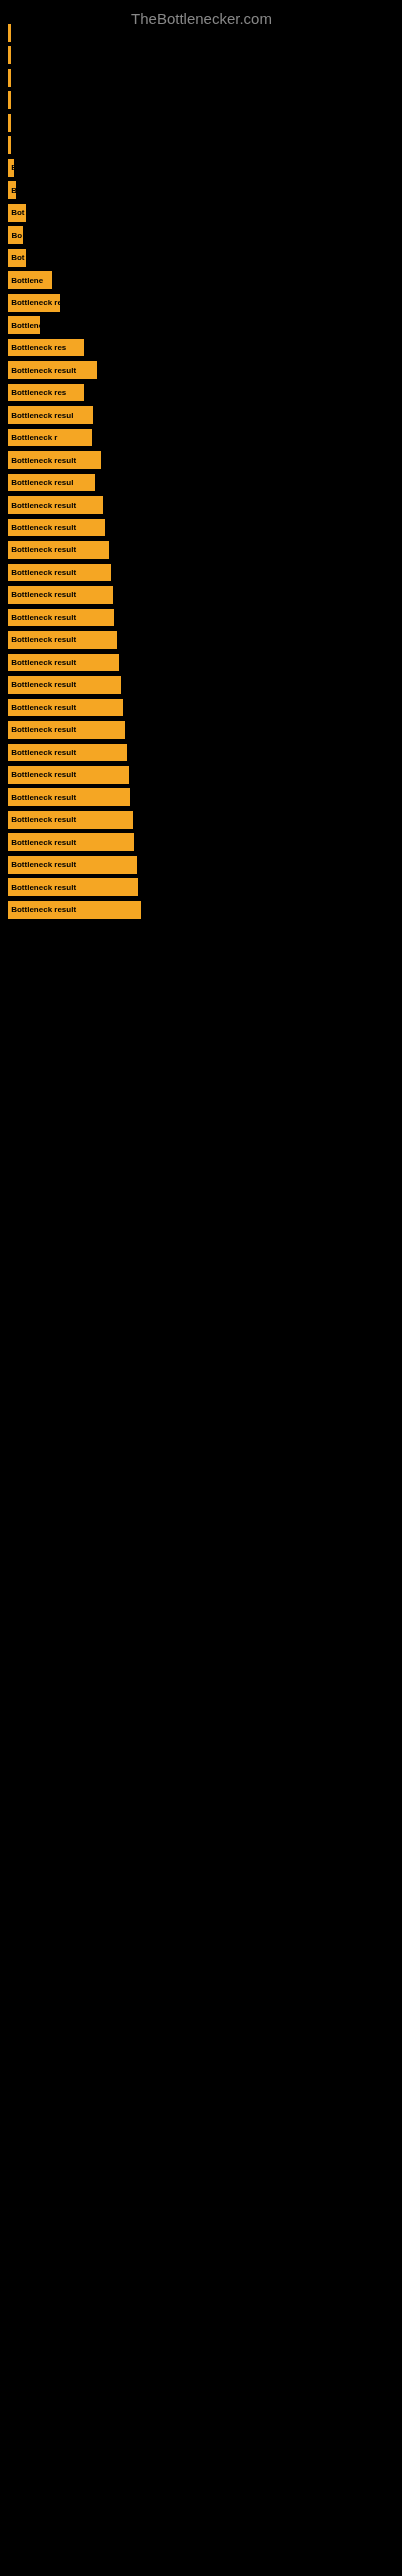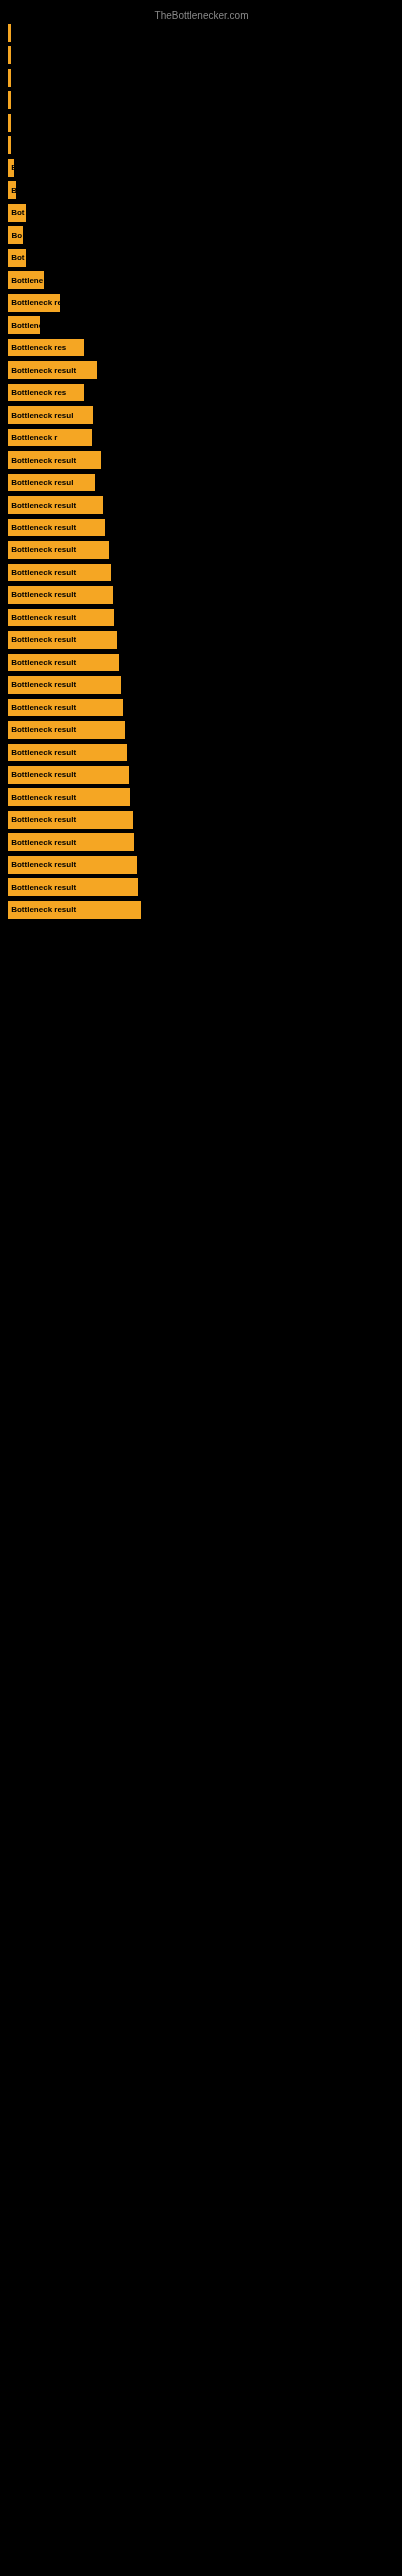--- a/index.html
+++ b/index.html
@@ -9,21 +9,21 @@
     }
     body {
       background-color: #000000;
       width: 403px;
       min-height: 2576px;
       font-family: Arial, sans-serif;
       position: relative;
     }
     .site-title {
       color: #888888;
-      font-size: 10px;
+      font-size: 15px;
       text-align: center;
       padding: 6.4px 0;
       position: absolute;
       top: 3.2px;
       left: 0;
       right: 0;
     }
     .bars-container {
       position: absolute;
       top: 24px;
@@ -106,21 +106,21 @@
       <div class="bar" style="width: 14.5px; justify-content: center;">
         <span class="bar-label">Bo</span>
       </div>
     </div>
     <div class="bar-row">
       <div class="bar" style="width: 17.7px;">
         <span class="bar-label">Bot</span>
       </div>
     </div>
     <div class="bar-row">
-      <div class="bar" style="width: 36px;">
+      <div class="bar" style="width: 44px;">
         <span class="bar-label">Bottlene</span>
       </div>
     </div>
     <div class="bar-row">
       <div class="bar" style="width: 52px;">
         <span class="bar-label">Bottleneck re</span>
       </div>
     </div>
     <div class="bar-row">
       <div class="bar" style="width: 32px;">

